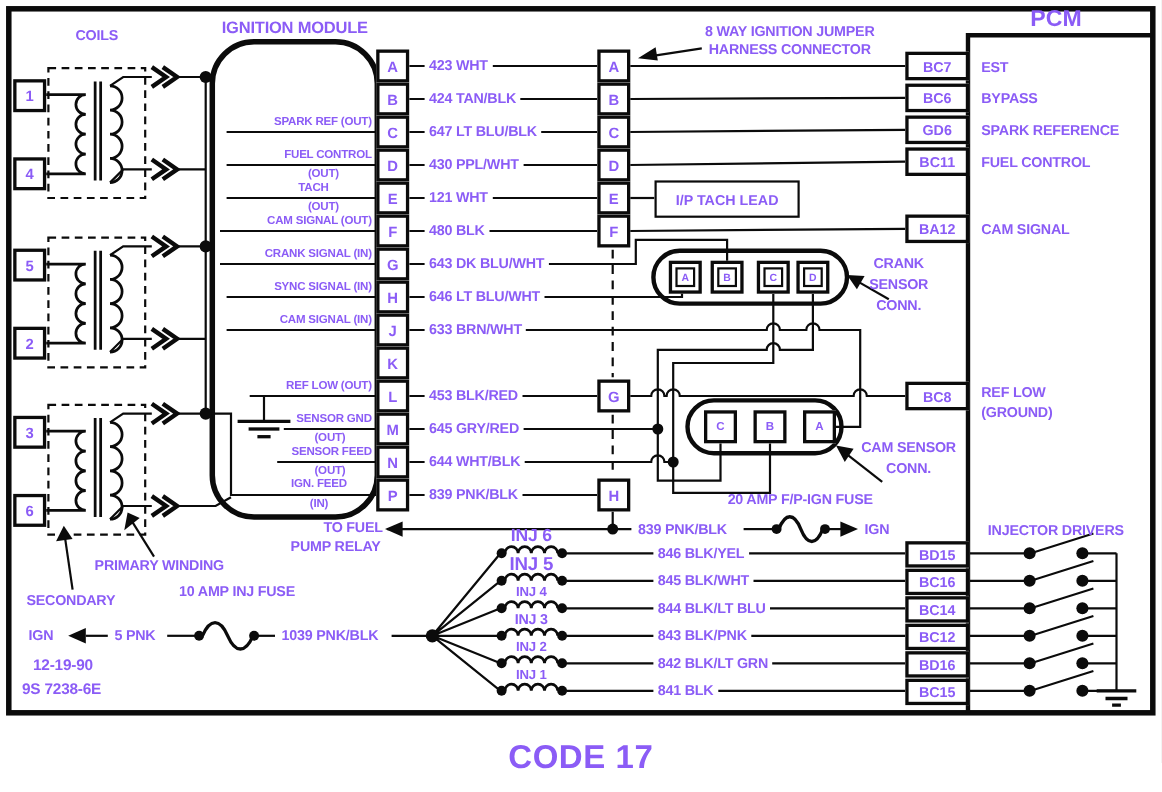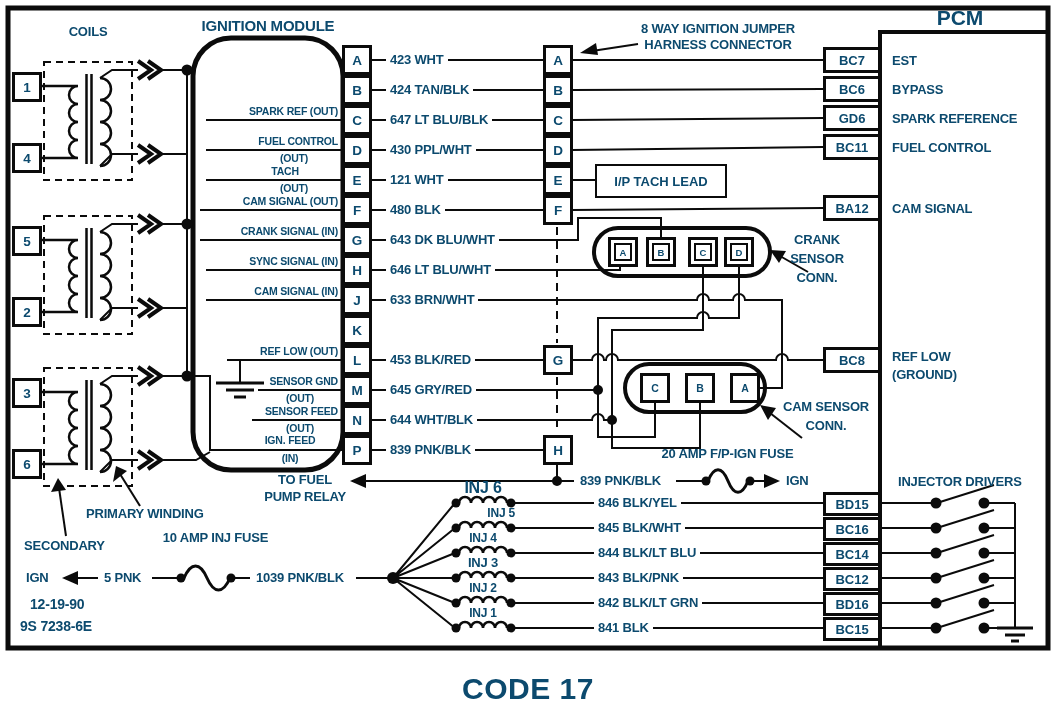--- a/index.html
+++ b/index.html
@@ -1,17 +1,17 @@
 <!DOCTYPE html>
 <html><head>
 <meta charset="utf-8">
 <style>
   html,body{margin:0;padding:0;background:#e8e8e8}
   .stage{position:relative;width:1056px;height:720px;background:#ffffff;
-         font-family:"Liberation Sans",sans-serif;font-weight:bold;color:#0c4a6e;overflow:hidden}
+         font-family:"Liberation Sans",sans-serif;font-weight:bold;color:#8b5cf6;overflow:hidden}
   .art{position:absolute;left:0;top:0}
   .t{position:absolute;font-size:13px;line-height:16px;height:16px;white-space:nowrap;letter-spacing:-.2px}
   .c{text-align:center}
   .r{text-align:right}
   .wb{background:#fff;padding:0 4px}
   .fn{font-size:10.5px;line-height:13px;height:13px}
   .pin{position:absolute;width:24px;height:24px;border:3px solid #0b0b0b;background:#fff;
        display:flex;align-items:center;justify-content:center;font-size:13.5px}
   .pp{position:absolute;width:52px;height:20px;border:3px solid #0b0b0b;background:#fff;
       display:flex;align-items:center;justify-content:center;font-size:13px}
@@ -351,36 +351,36 @@
 <div class="t" style="left:898px;top:474px;width:148px">INJECTOR DRIVERS</div>
 
 <div class="pp ipp" style="left:823px;top:492px">BD15</div>
 <div class="pp ipp" style="left:823px;top:517px">BC16</div>
 <div class="pp ipp" style="left:823px;top:542px">BC14</div>
 <div class="pp ipp" style="left:823px;top:567px">BC12</div>
 <div class="pp ipp" style="left:823px;top:592px">BD16</div>
 <div class="pp ipp" style="left:823px;top:617px">BC15</div>
 
 <div class="t" style="left:451px;top:480px;width:64px;text-align:center;font-size:16px">INJ 6</div>
-<div class="t" style="left:451px;top:505px;width:64px;text-align:right;font-size:12px">INJ 5</div>
+<div class="t" style="left:451px;top:505px;width:64px;text-align:center;font-size:17px">INJ 5</div>
 <div class="t" style="left:451px;top:530px;width:64px;text-align:center;font-size:12px">INJ 4</div>
 <div class="t" style="left:451px;top:555px;width:64px;text-align:center;font-size:13px">INJ 3</div>
 <div class="t" style="left:451px;top:580px;width:64px;text-align:center;font-size:12px">INJ 2</div>
 <div class="t" style="left:451px;top:605px;width:64px;text-align:center;font-size:12px">INJ 1</div>
 <div class="t wb" style="left:594px;top:495px">846 BLK/YEL</div>
 <div class="t wb" style="left:594px;top:520px">845 BLK/WHT</div>
 <div class="t wb" style="left:594px;top:545px">844 BLK/LT BLU</div>
 <div class="t wb" style="left:594px;top:570px">843 BLK/PNK</div>
 <div class="t wb" style="left:594px;top:595px">842 BLK/LT GRN</div>
 <div class="t wb" style="left:594px;top:620px">841 BLK</div>
 
 <div class="t c" style="left:640px;top:446px;width:175px">20 AMP F/P-IGN FUSE</div>
 <div class="t wb" style="left:576px;top:473px">839 PNK/BLK</div>
 <div class="t" style="left:786px;top:473px">IGN</div>
-<div class="t r" style="left:232px;top:472px;width:100px">TO FUEL</div>
+<div class="t r" style="left:248px;top:472px;width:100px">TO FUEL</div>
 <div class="t r" style="left:236px;top:489px;width:110px">PUMP RELAY</div>
 <div class="t c" style="left:128px;top:530px;width:175px">10 AMP INJ FUSE</div>
 <div class="t" style="left:26px;top:570px">IGN</div>
 <div class="t" style="left:104px;top:570px">5 PNK</div>
 <div class="t" style="left:256px;top:570px">1039 PNK/BLK</div>
 
 <div class="t" style="left:86px;top:506px;width:160px">PRIMARY WINDING</div>
 <div class="t" style="left:24px;top:538px;width:110px">SECONDARY</div>
 
 <div class="t" style="left:30px;top:596px;font-size:14px">12-19-90</div>

